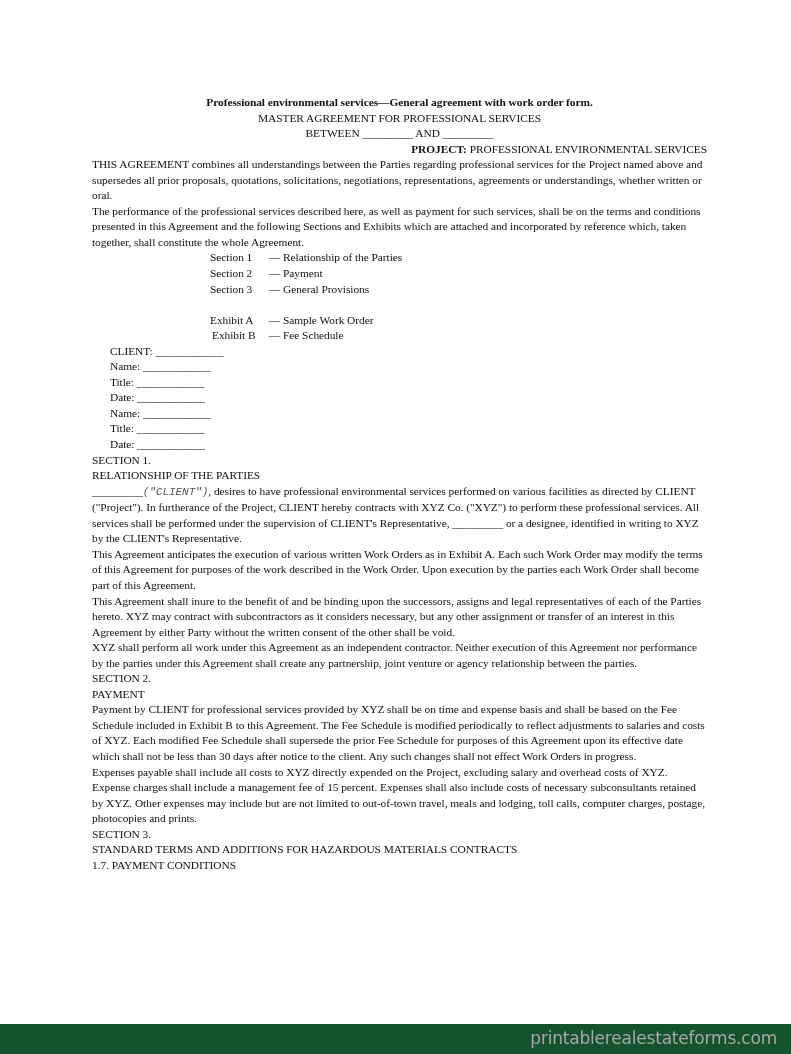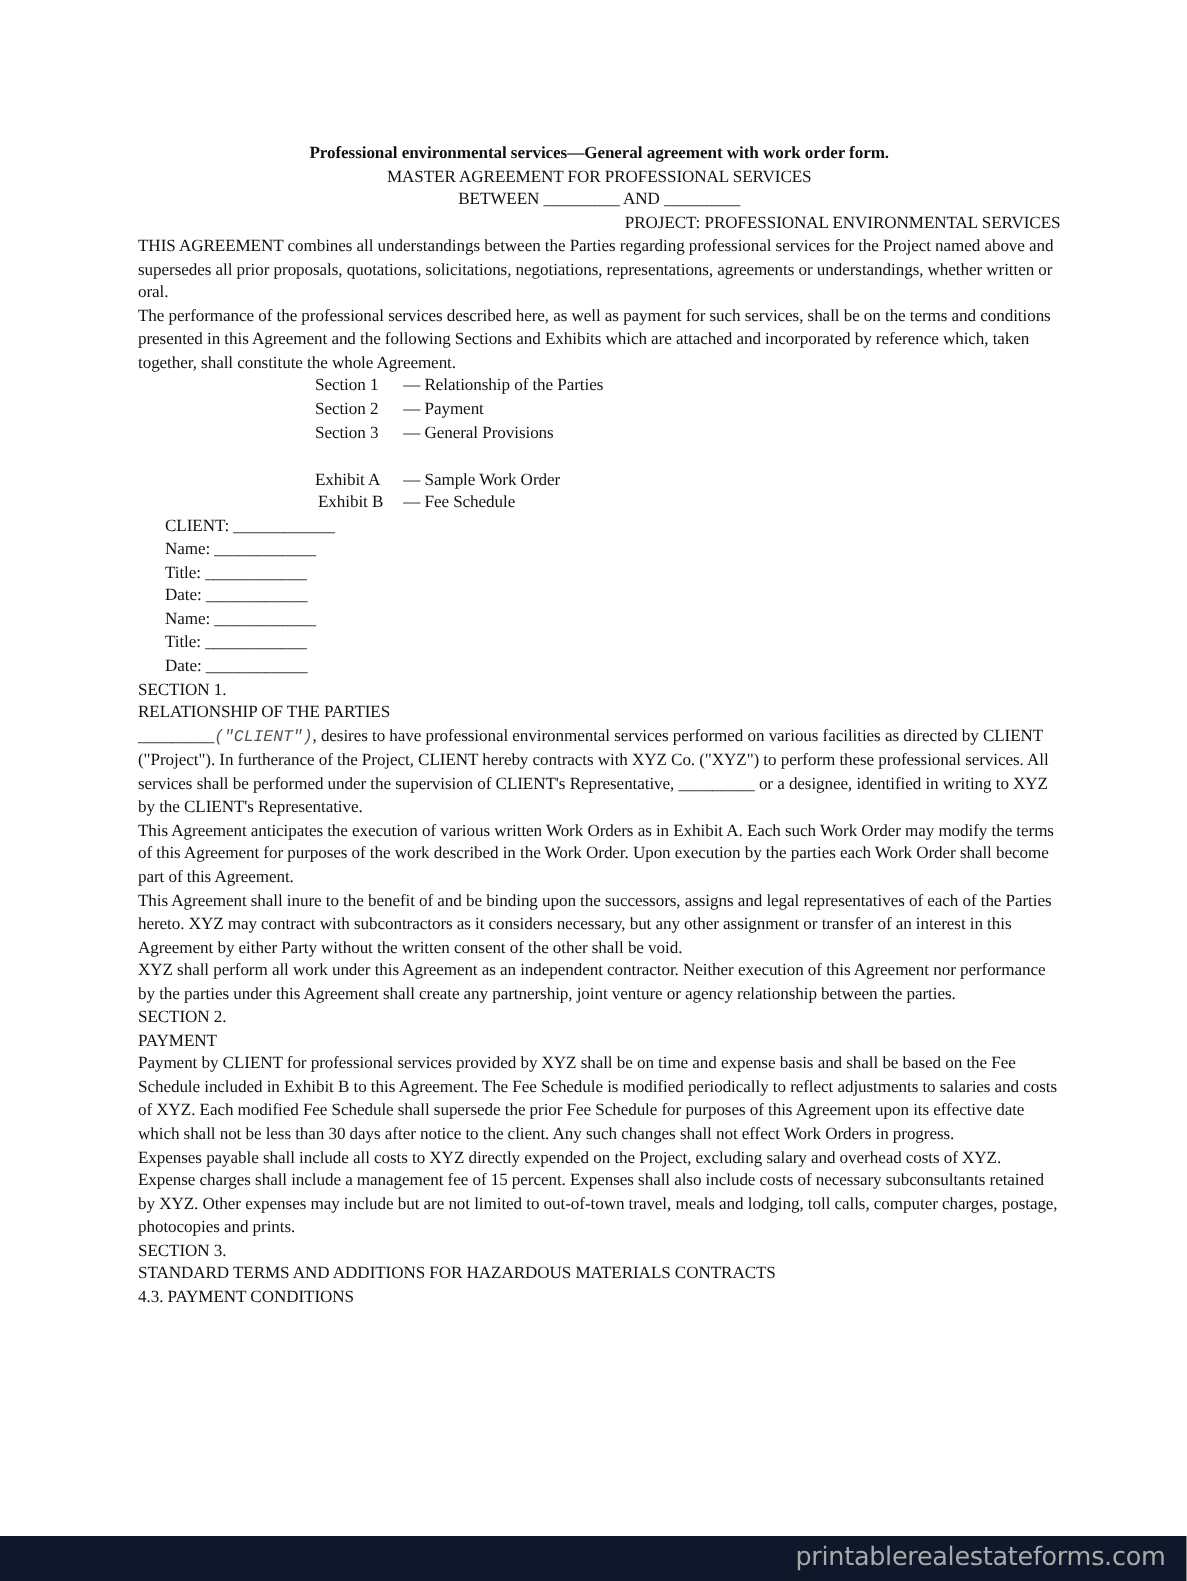--- a/index.html
+++ b/index.html
@@ -2,31 +2,31 @@
 <html><head>
 <meta charset="utf-8">
 <style>
   html, body { margin:0; padding:0; }
   body { width:791px; height:1054px; background:#ffffff; position:relative; overflow:hidden;
          font-family:"Liberation Serif", serif; color:#111; }
   .page { position:absolute; left:92px; top:95px; width:615px; font-size:11.4px; line-height:15.55px; letter-spacing:-0.05px; }
   .center { text-align:center; }
   .title { font-weight:bold; text-align:center; padding-left:0; }
   .right { text-align:right; }
-  .right b { font-weight:normal;margin-left:37px; }
+  .right b { font-weight:bold;margin-left:37px; }
   .p { margin:0; }
   .indent-list { padding-left:118px;font-family:Liberation Serif, serif; }
   .indent-list .row { display:flex; }
   .indent-list .lab { display:inline-block; width:56px; white-space:nowrap; }
   .indent-list .dash { display:inline-block; width:17px; text-align:center; }
   .blank { height:15.55px; }
   .sig { display:flex; padding-left:18px;flex-direction:column; }
   .sig .col { width:312px; }
   .client-tag { font-family:"Liberation Mono", monospace; font-style:italic; color:#555; font-size:11px; }
-  .footer { position:absolute; left:0; top:1024px; width:791px; height:30px; background:#0f172a; }
+  .footer { position:absolute; left:0; top:1024px; width:791px; height:30px; background:#14532d; }
   .footer-text { position:absolute; right:14px; top:4px; font-family:"DejaVu Sans", sans-serif; font-size:17px; color:#a8a8a8; letter-spacing:-0.2px; }
 </style>
 </head>
 <body>
 
 <div class="page">
   <div class="title">Professional environmental services—General agreement with work order form.</div>
   <div class="center">MASTER AGREEMENT FOR PROFESSIONAL SERVICES</div>
   <div class="center">BETWEEN _________ AND _________</div>
   <div class="right">
@@ -86,18 +86,18 @@
   <p class="p">This Agreement shall inure to the benefit of and be binding upon the successors, assigns and legal representatives of each of the Parties hereto. XYZ may contract with subcontractors as it considers necessary, but any other assignment or transfer of an interest in this Agreement by either Party without the written consent of the other shall be void.</p>
   <p class="p">XYZ shall perform all work under this Agreement as an independent contractor. Neither execution of this Agreement nor performance by the parties under this Agreement shall create any partnership, joint venture or agency relationship between the parties.</p>
 
   <div>SECTION 2.</div>
   <div>PAYMENT</div>
   <p class="p">Payment by CLIENT for professional services provided by XYZ shall be on time and expense basis and shall be based on the Fee Schedule included in Exhibit B to this Agreement. The Fee Schedule is modified periodically to reflect adjustments to salaries and costs of XYZ. Each modified Fee Schedule shall supersede the prior Fee Schedule for purposes of this Agreement upon its effective date which shall not be less than 30 days after notice to the client. Any such changes shall not effect Work Orders in progress.</p>
   <p class="p">Expenses payable shall include all costs to XYZ directly expended on the Project, excluding salary and overhead costs of XYZ. Expense charges shall include a management fee of 15 percent. Expenses shall also include costs of necessary subconsultants retained by XYZ. Other expenses may include but are not limited to out-of-town travel, meals and lodging, toll calls, computer charges, postage, photocopies and prints.</p>
 
   <div>SECTION 3.</div>
   <div>STANDARD TERMS AND ADDITIONS FOR HAZARDOUS MATERIALS CONTRACTS</div>
-  <div>4.3. PAYMENT CONDITIONS</div>
+  <div>1.7. PAYMENT CONDITIONS</div>
 </div>
 
 <div class="footer">
   <span class="footer-text">printablerealestateforms.com</span>
 </div>
 
 </body></html>

